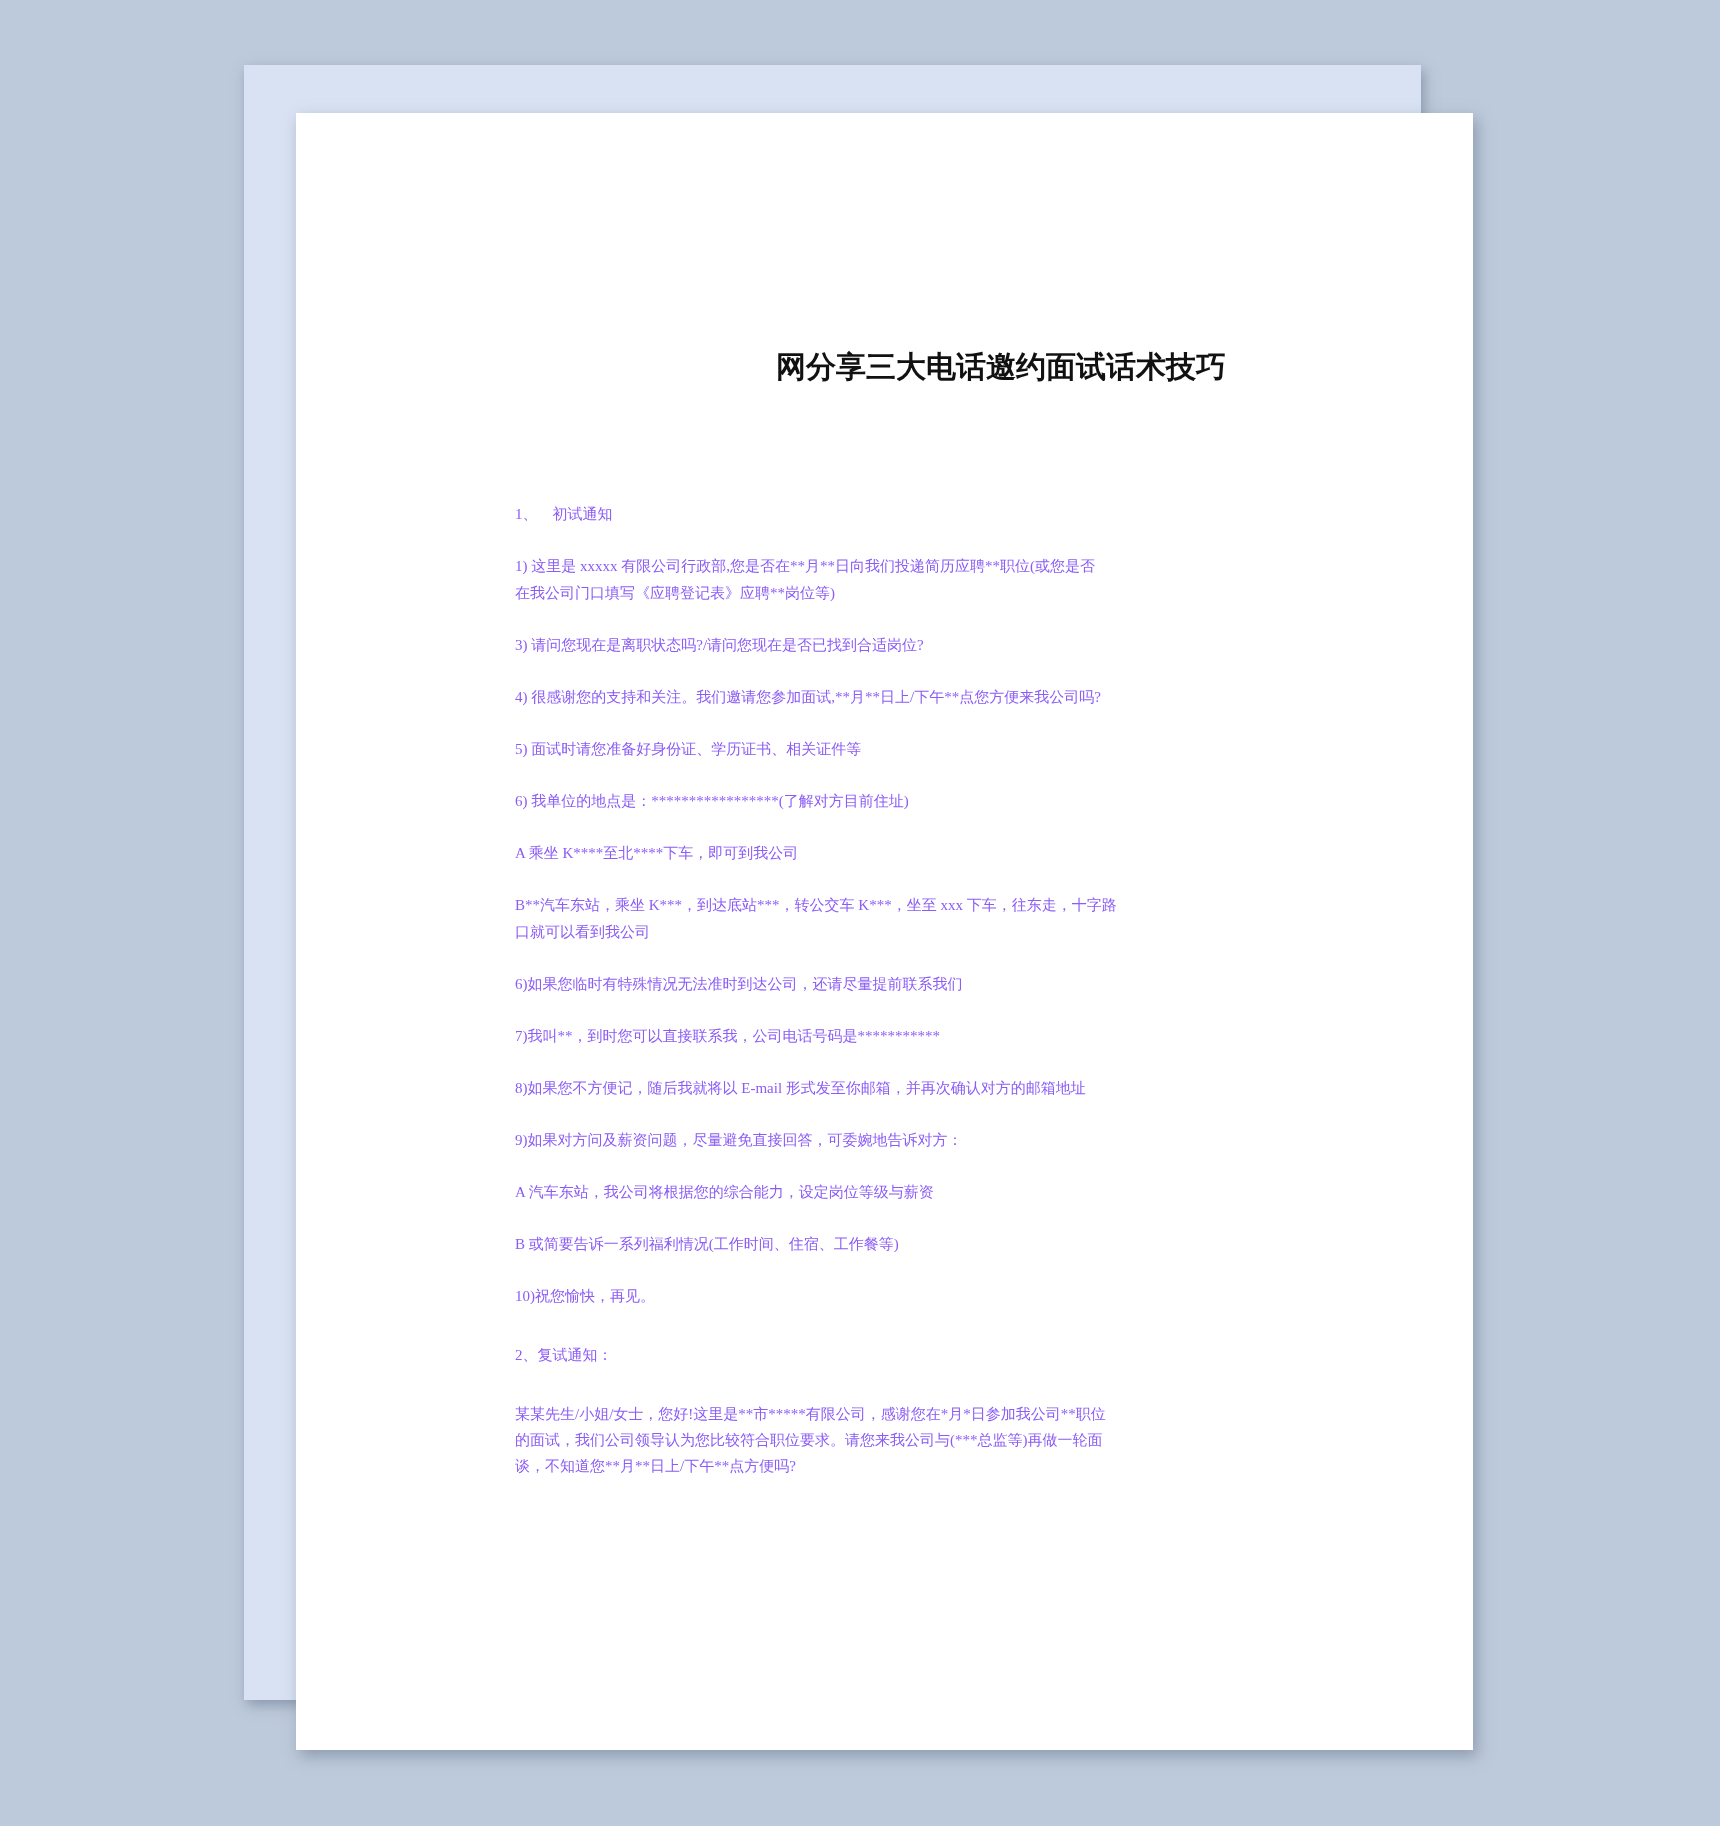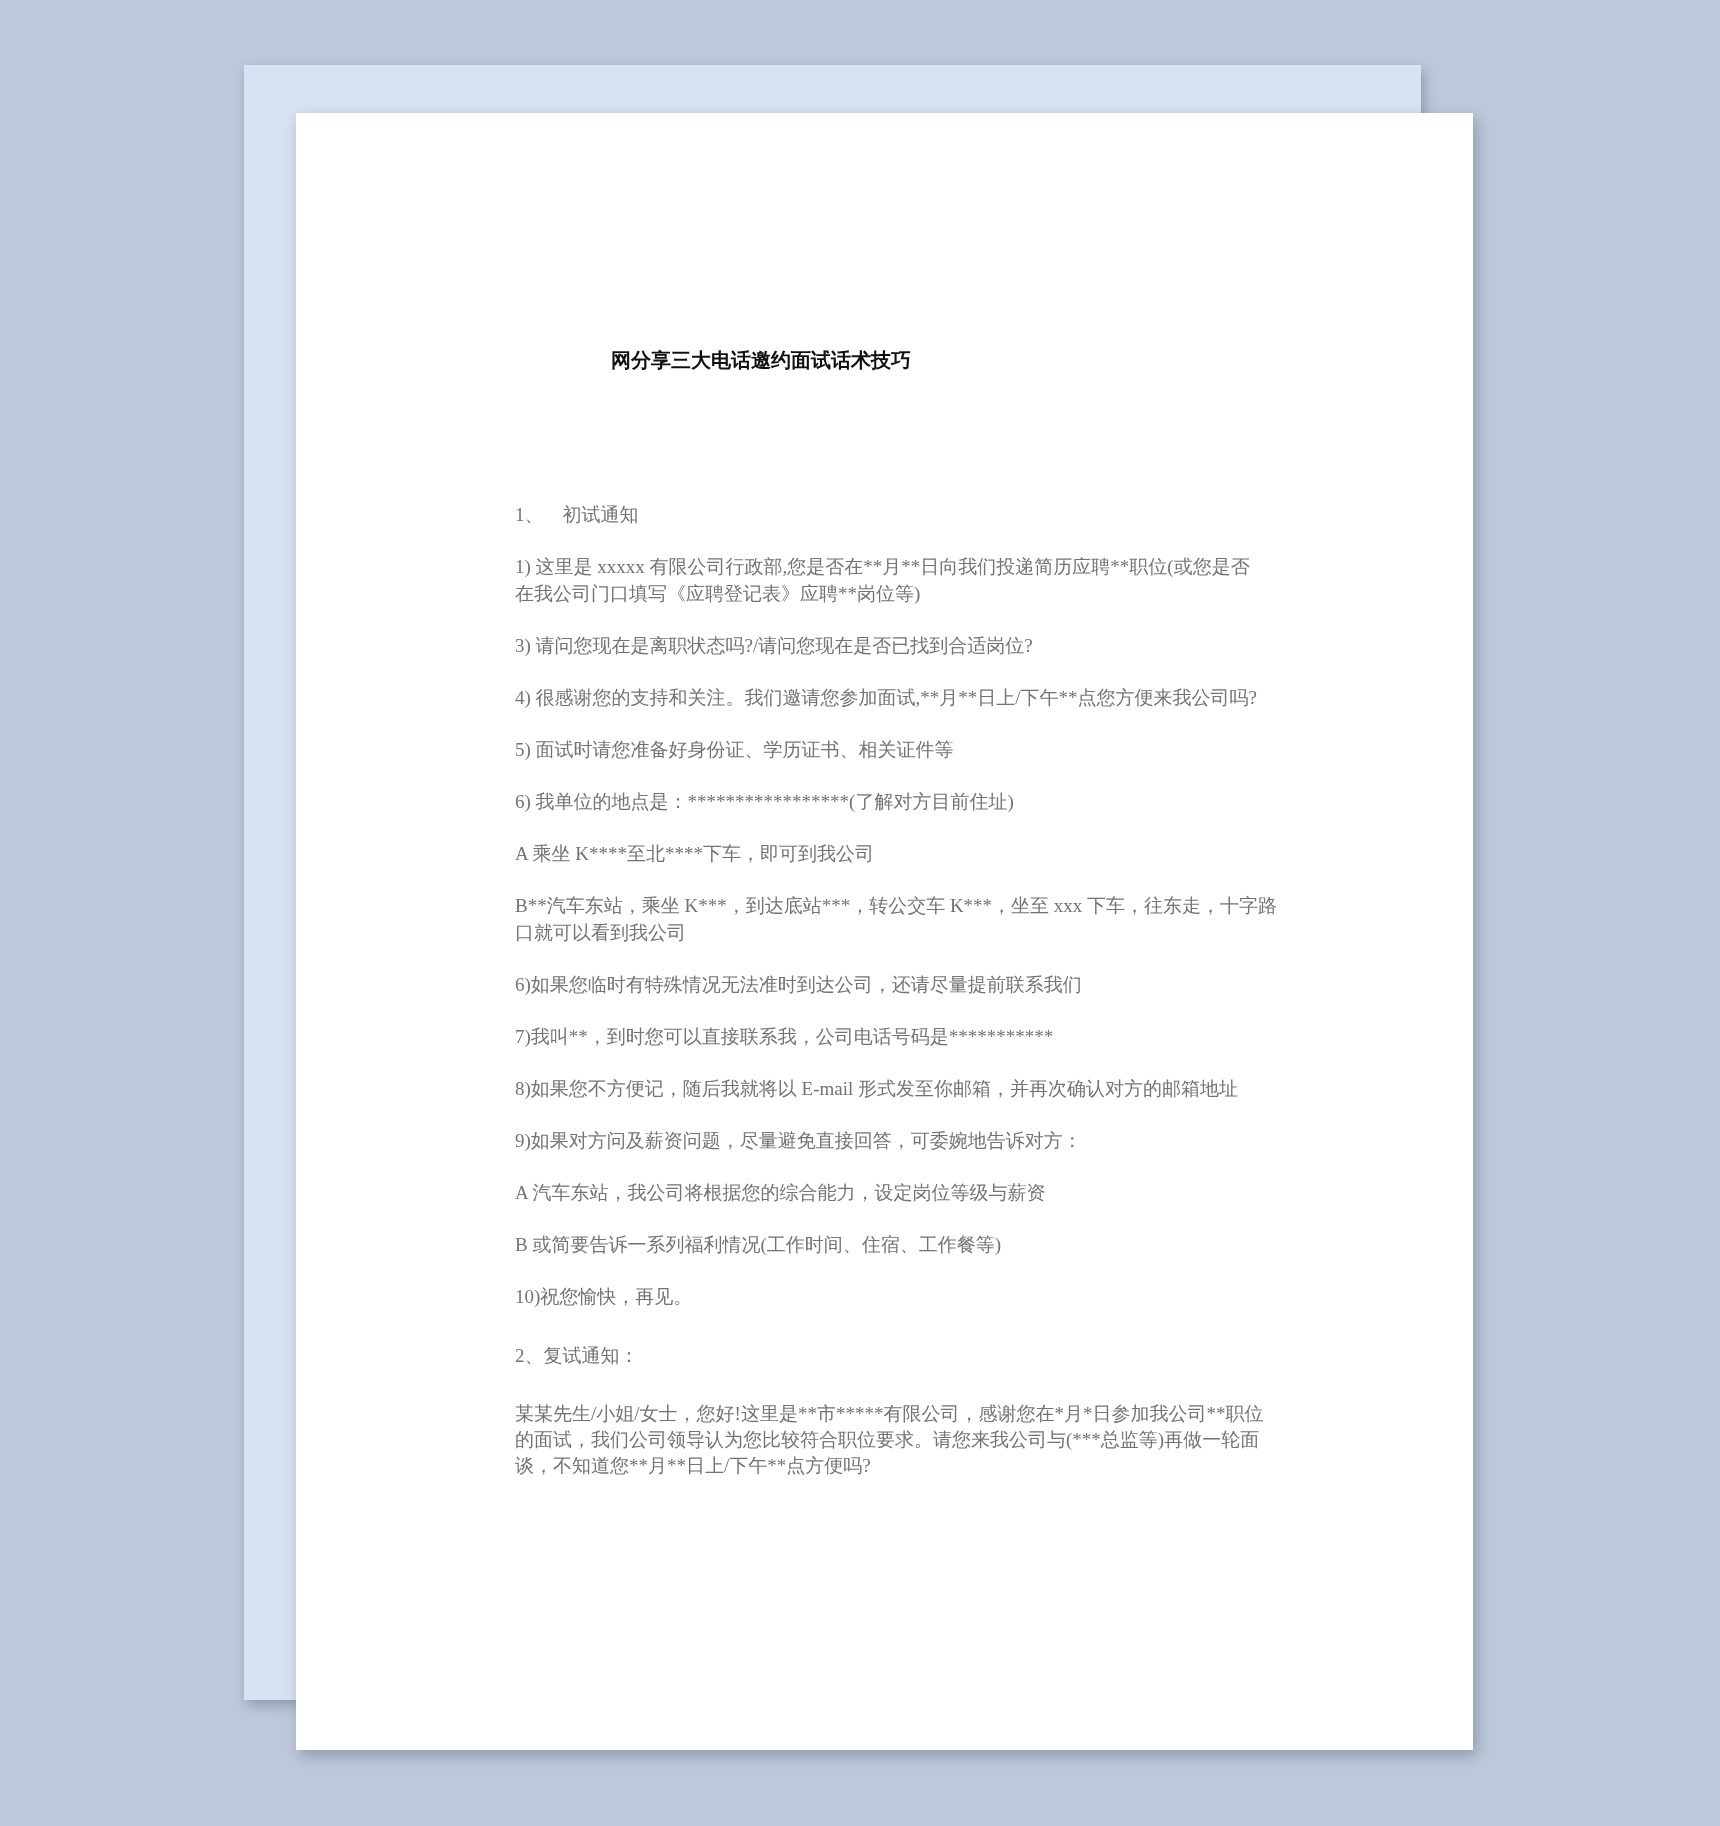--- a/index.html
+++ b/index.html
@@ -30,34 +30,34 @@
     width: 1177px;
     height: 1637px;
     background: #ffffff;
     box-shadow: 4px 6px 14px rgba(96, 110, 136, 0.5);
   }
   .doc-title {
     position: absolute;
     top: 234px;
     left: 0;
     width: 930px;
-    text-align: center;
-    font-size: 20px;
+    text-align: right;
+    font-size: 30px;
     font-weight: bold;
     color: #111111;
     white-space: nowrap;
   }
   .doc-body {
     position: absolute;
     left: 219px;
     top: 388px;
     width: 820px;
-    font-size: 19px;
+    font-size: 15px;
     line-height: 27px;
-    color: #737373;
+    color: #8b5cf6;
   }
   .para {
     margin: 0 0 25px 0;
     white-space: pre-line;
   }
   .para.tight {
     margin-bottom: 0;
     margin-top: 32px;
   }
   .para.final {

